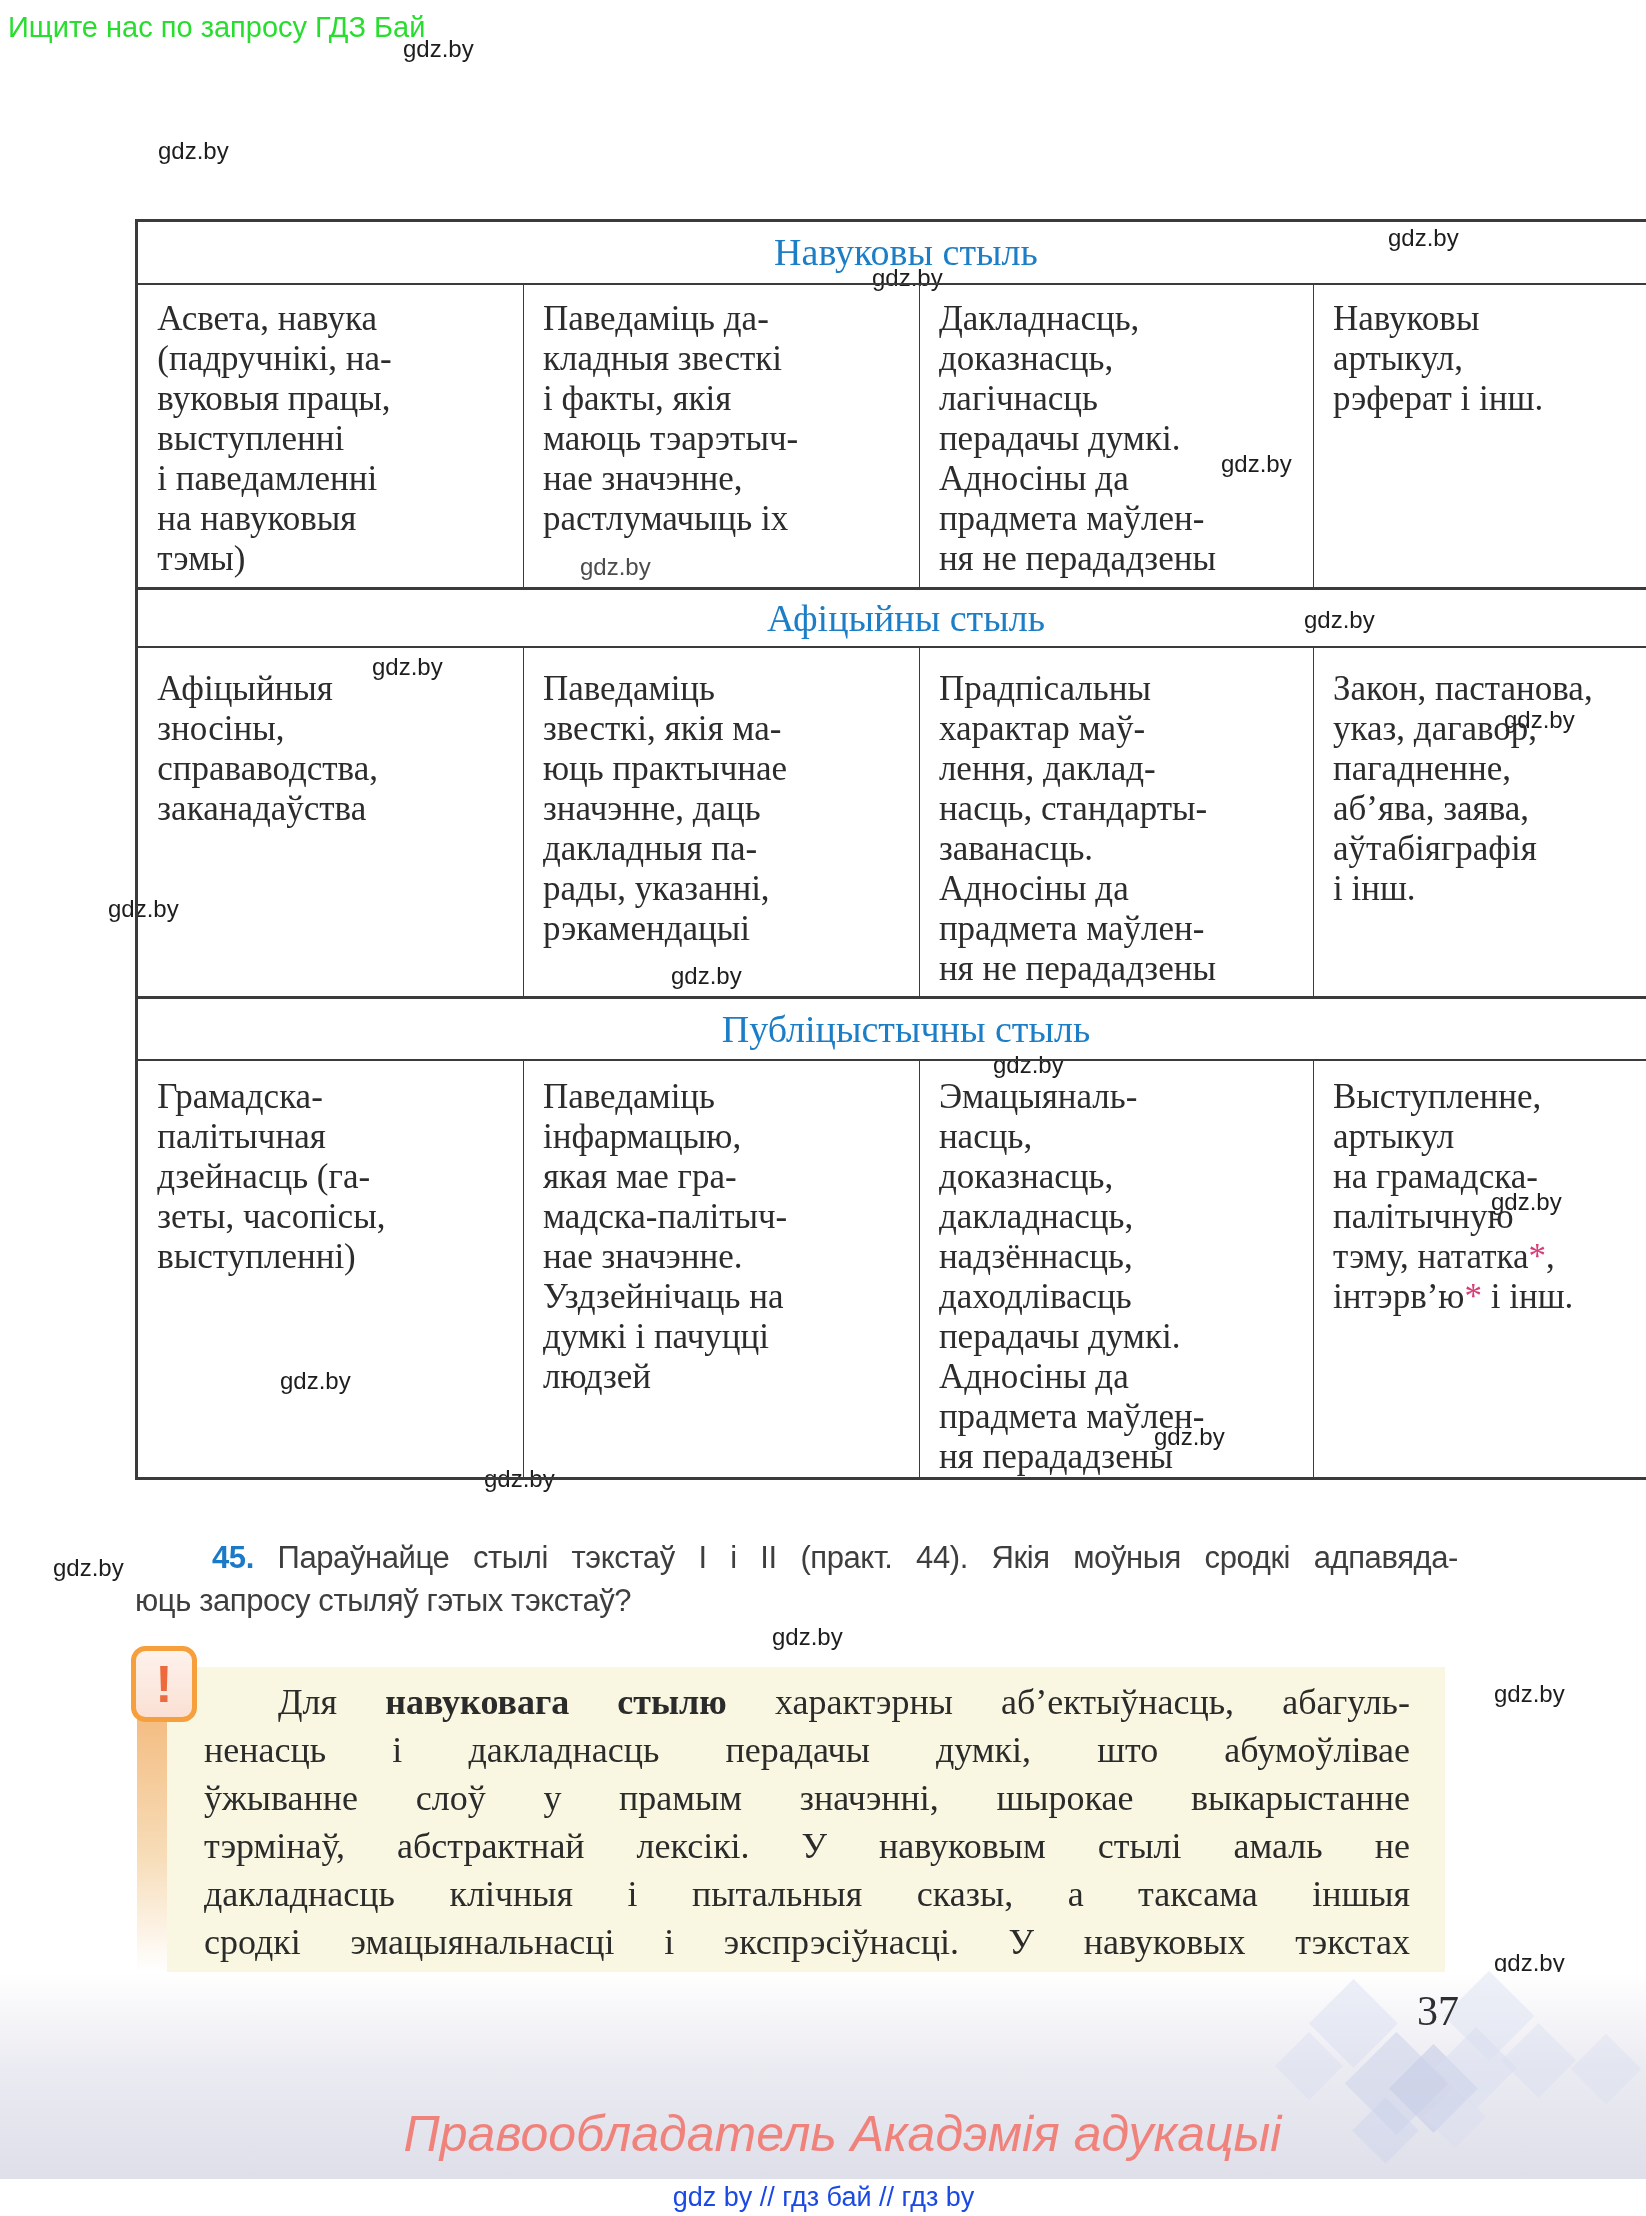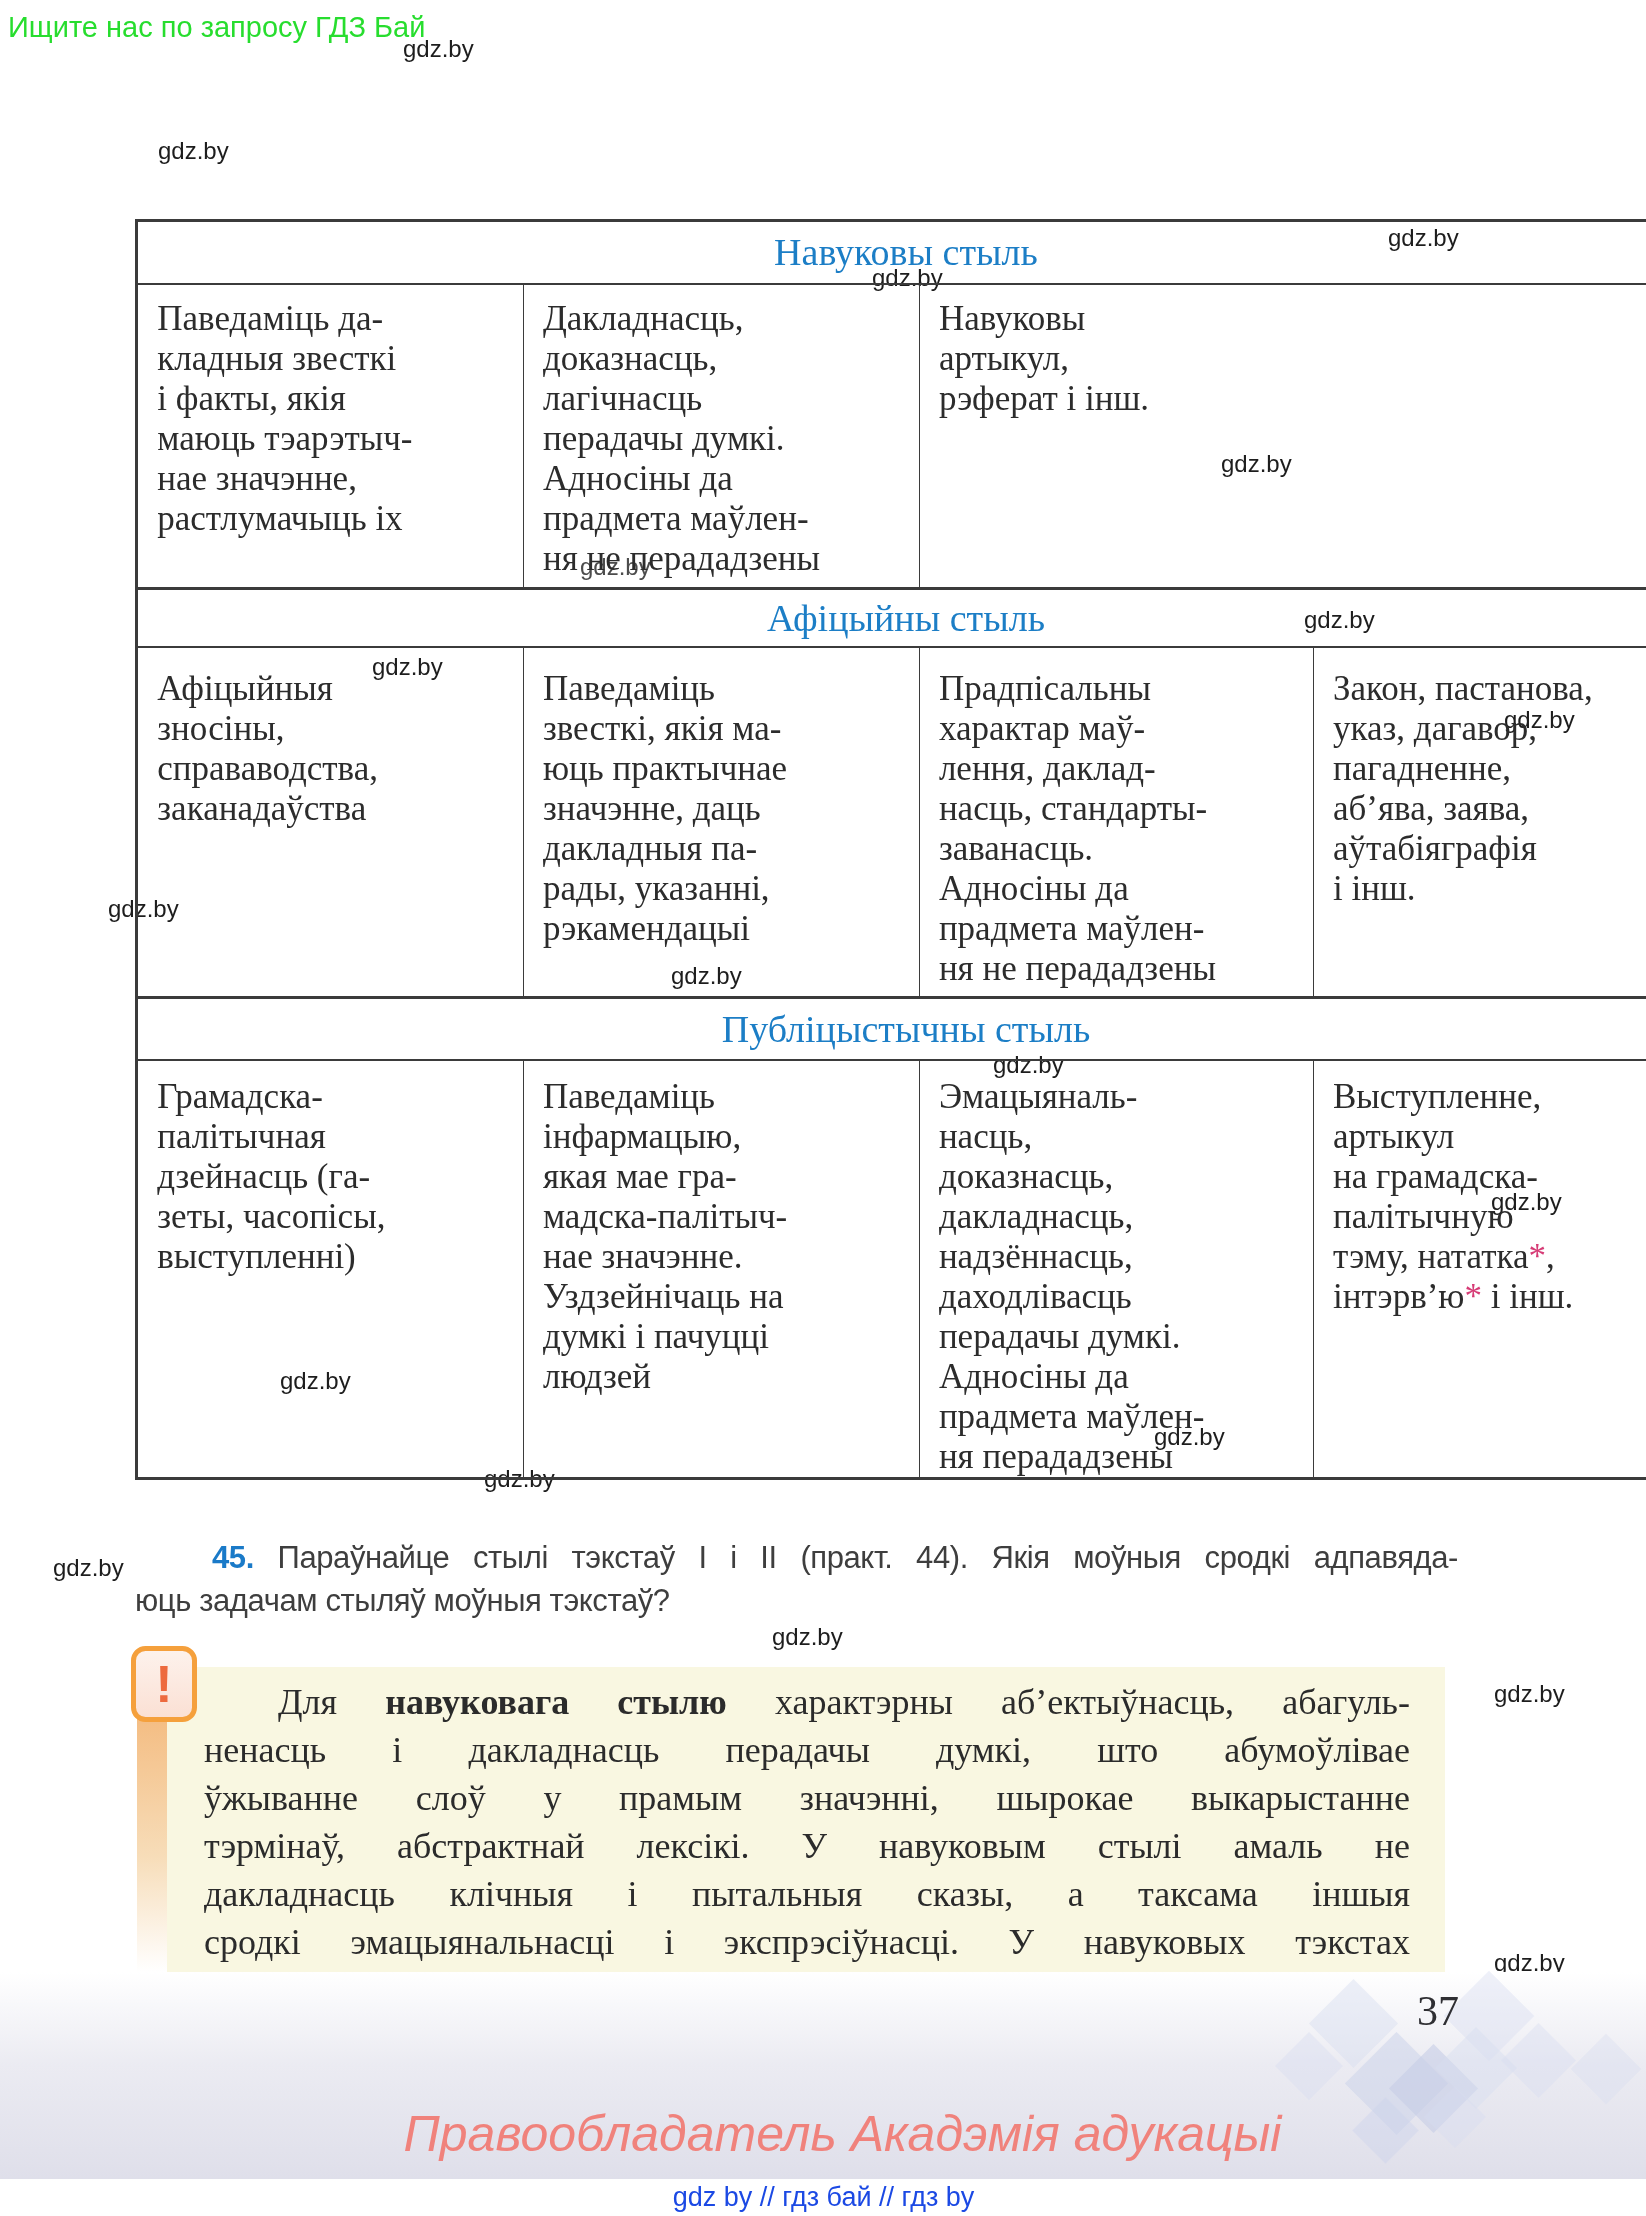--- a/index.html
+++ b/index.html
@@ -97,20 +97,27 @@
   <div class="wm" style="left:1494px;top:1680px;">gdz.by</div>
   <div class="wm small" style="left:906px;top:1899px;">gdz.by</div>
   <div class="wm" style="left:1494px;top:1949px;">gdz.by</div>
   <div class="wm" style="left:380px;top:2010px;">gdz.by</div>
   <div class="wm" style="left:1119px;top:2086px;">gdz.by</div>
   <div class="wm" style="left:277px;top:2134px;">gdz.by</div>
 
   <div class="style-table">
     <div class="sec-header h1">Навуковы стыль</div>
     <div class="sec-row r1">
+      <div class="cell">Асвета, навука
+(падручнікі, на-
+вуковыя працы,
+выступленні
+і паведамленні
+на навуковыя
+тэмы)</div>
       <div class="cell">Паведаміць да-
 кладныя звесткі
 і факты, якія
 маюць тэарэтыч-
 нае значэнне,
 растлумачыць іх</div>
       <div class="cell">Дакладнасць,
 доказнасць,
 лагічнасць
 перадачы думкі.
@@ -178,21 +185,21 @@
 артыкул
 на грамадска-
 палітычную
 тэму, нататка</span><span class="star">*</span><span>,
 інтэрв’ю</span><span class="star">*</span><span> і інш.</span></div>
     </div>
   </div>
 
   <div class="exercise">
     <div class="ex-line1"><span class="ex-num">45.</span><span> Параўнайце стылі тэкстаў I і II (практ. 44). Якія моўныя сродкі адпавяда-</span></div>
-    <div class="ex-line2">юць задачам стыляў моўныя тэкстаў?</div>
+    <div class="ex-line2">юць запросу стыляў гэтых тэкстаў?</div>
   </div>
 
   <div class="note-bar"></div>
   <div class="note-box">
     <div class="note-line first"><span>Для </span><span class="note-bold">навуковага стылю</span><span> характэрны аб’ектыўнасць, абагуль-</span></div>
     <div class="note-line">ненасць і дакладнасць перадачы думкі, што абумоўлівае</div>
     <div class="note-line">ўжыванне слоў у прамым значэнні, шырокае выкарыстанне</div>
     <div class="note-line">тэрмінаў, абстрактнай лексікі. У навуковым стылі амаль не</div>
     <div class="note-line">дакладнасць клічныя і пытальныя сказы, а таксама іншыя</div>
     <div class="note-line">сродкі эмацыянальнасці і экспрэсіўнасці. У навуковых тэкстах</div>

